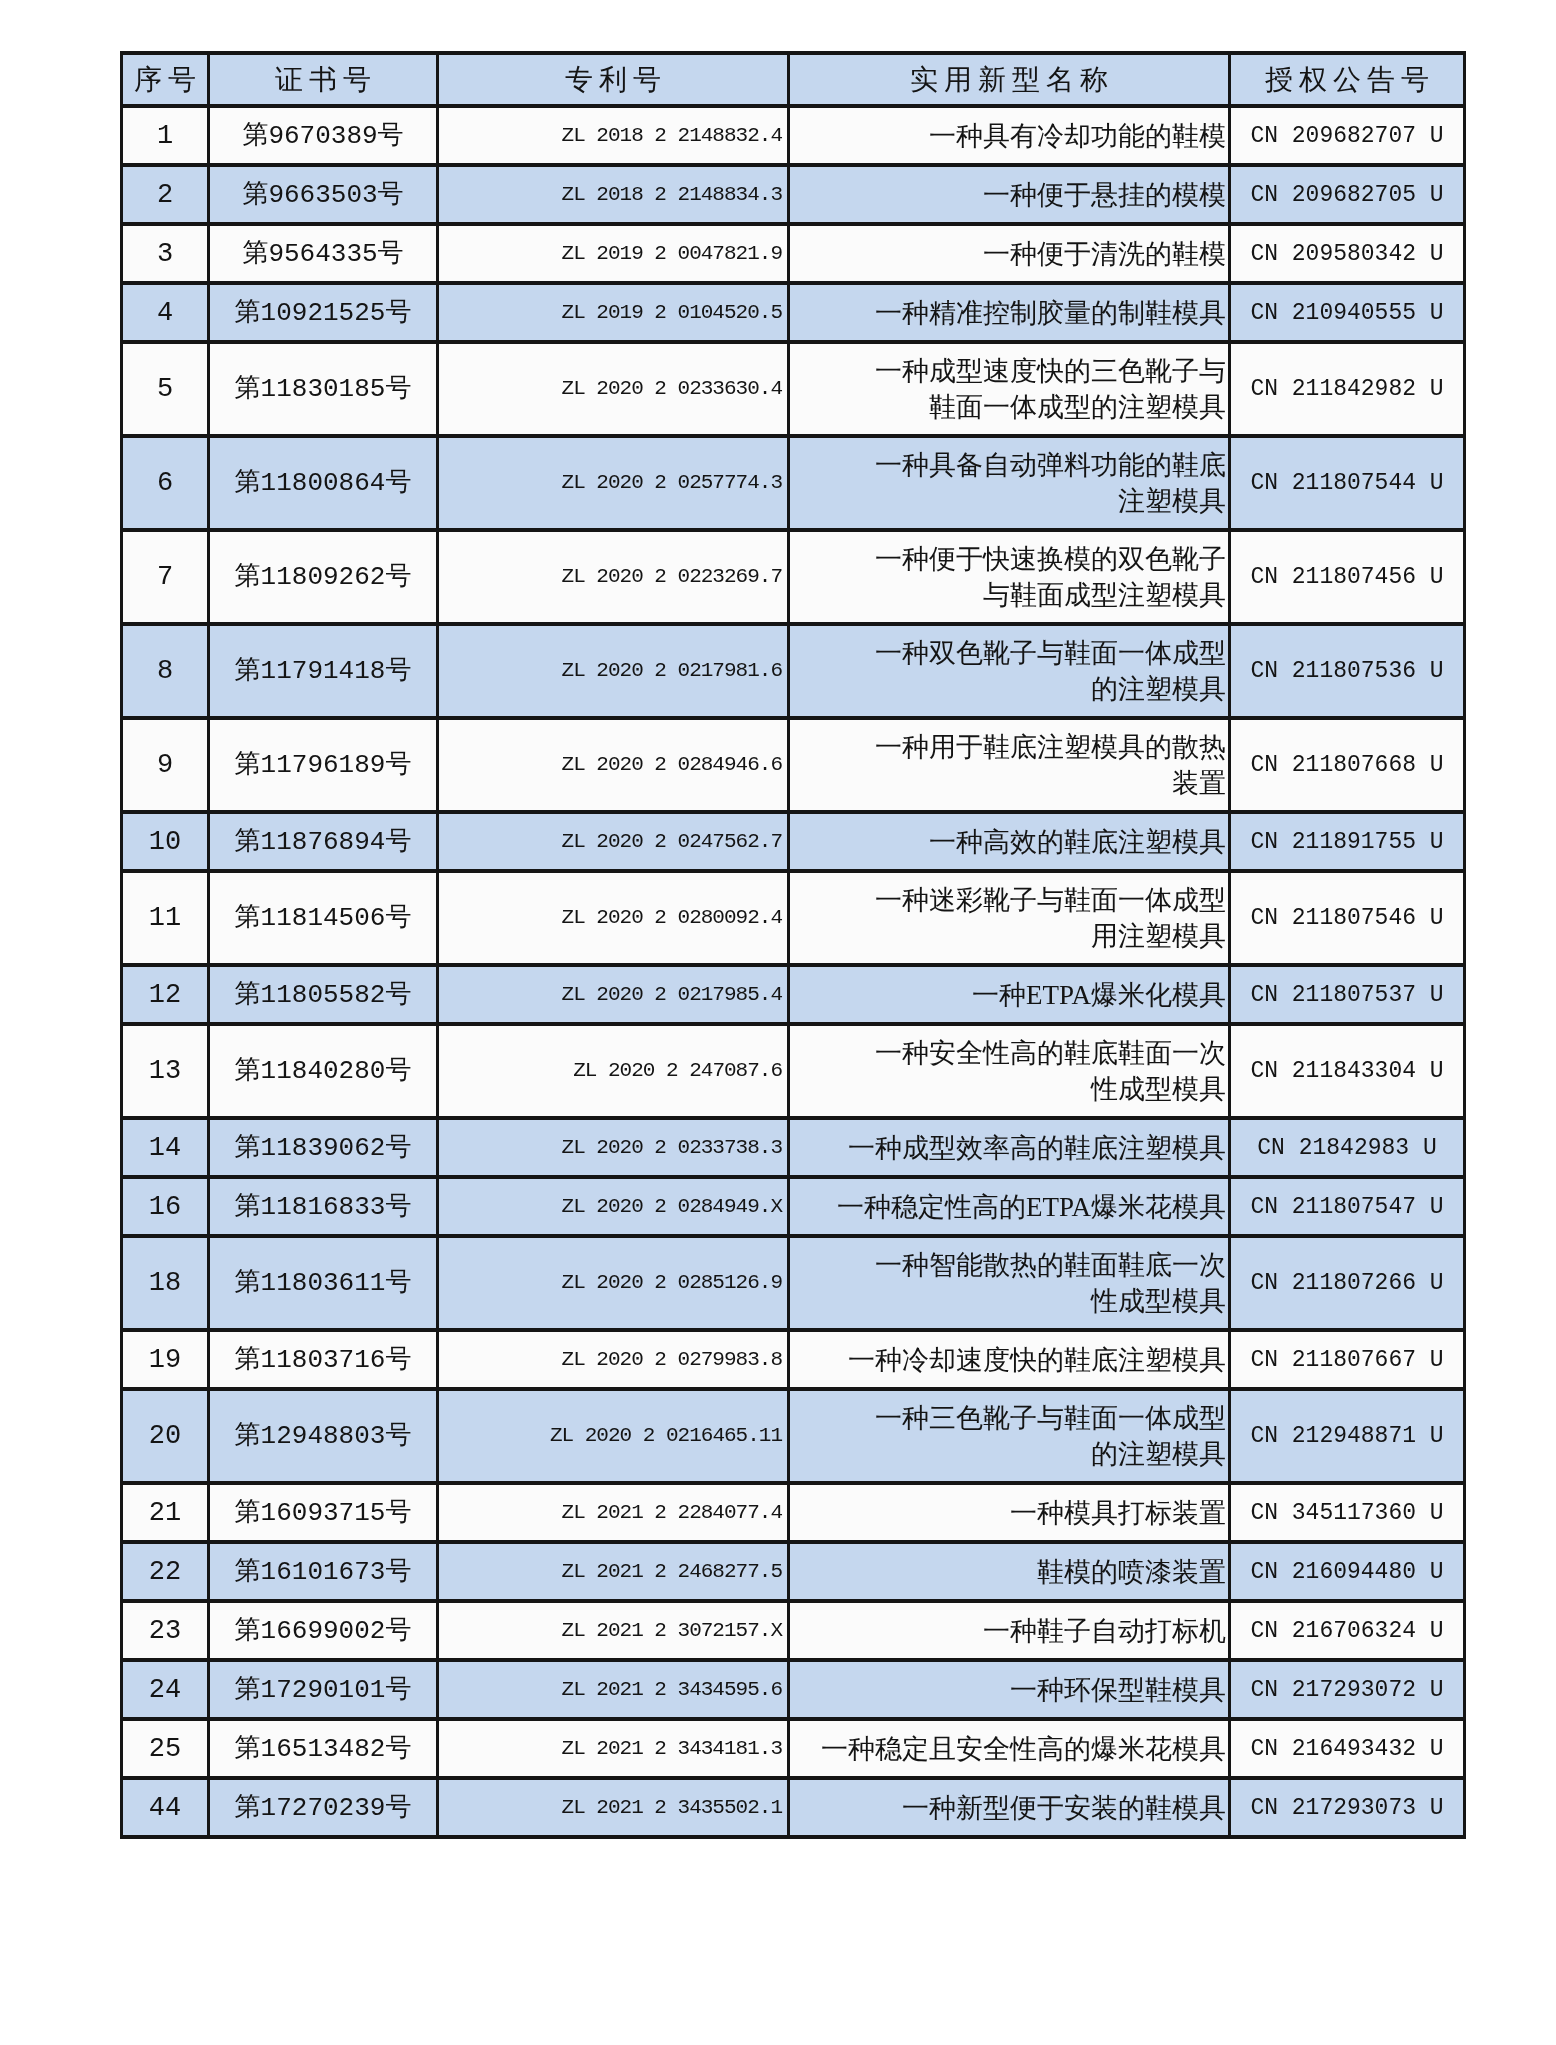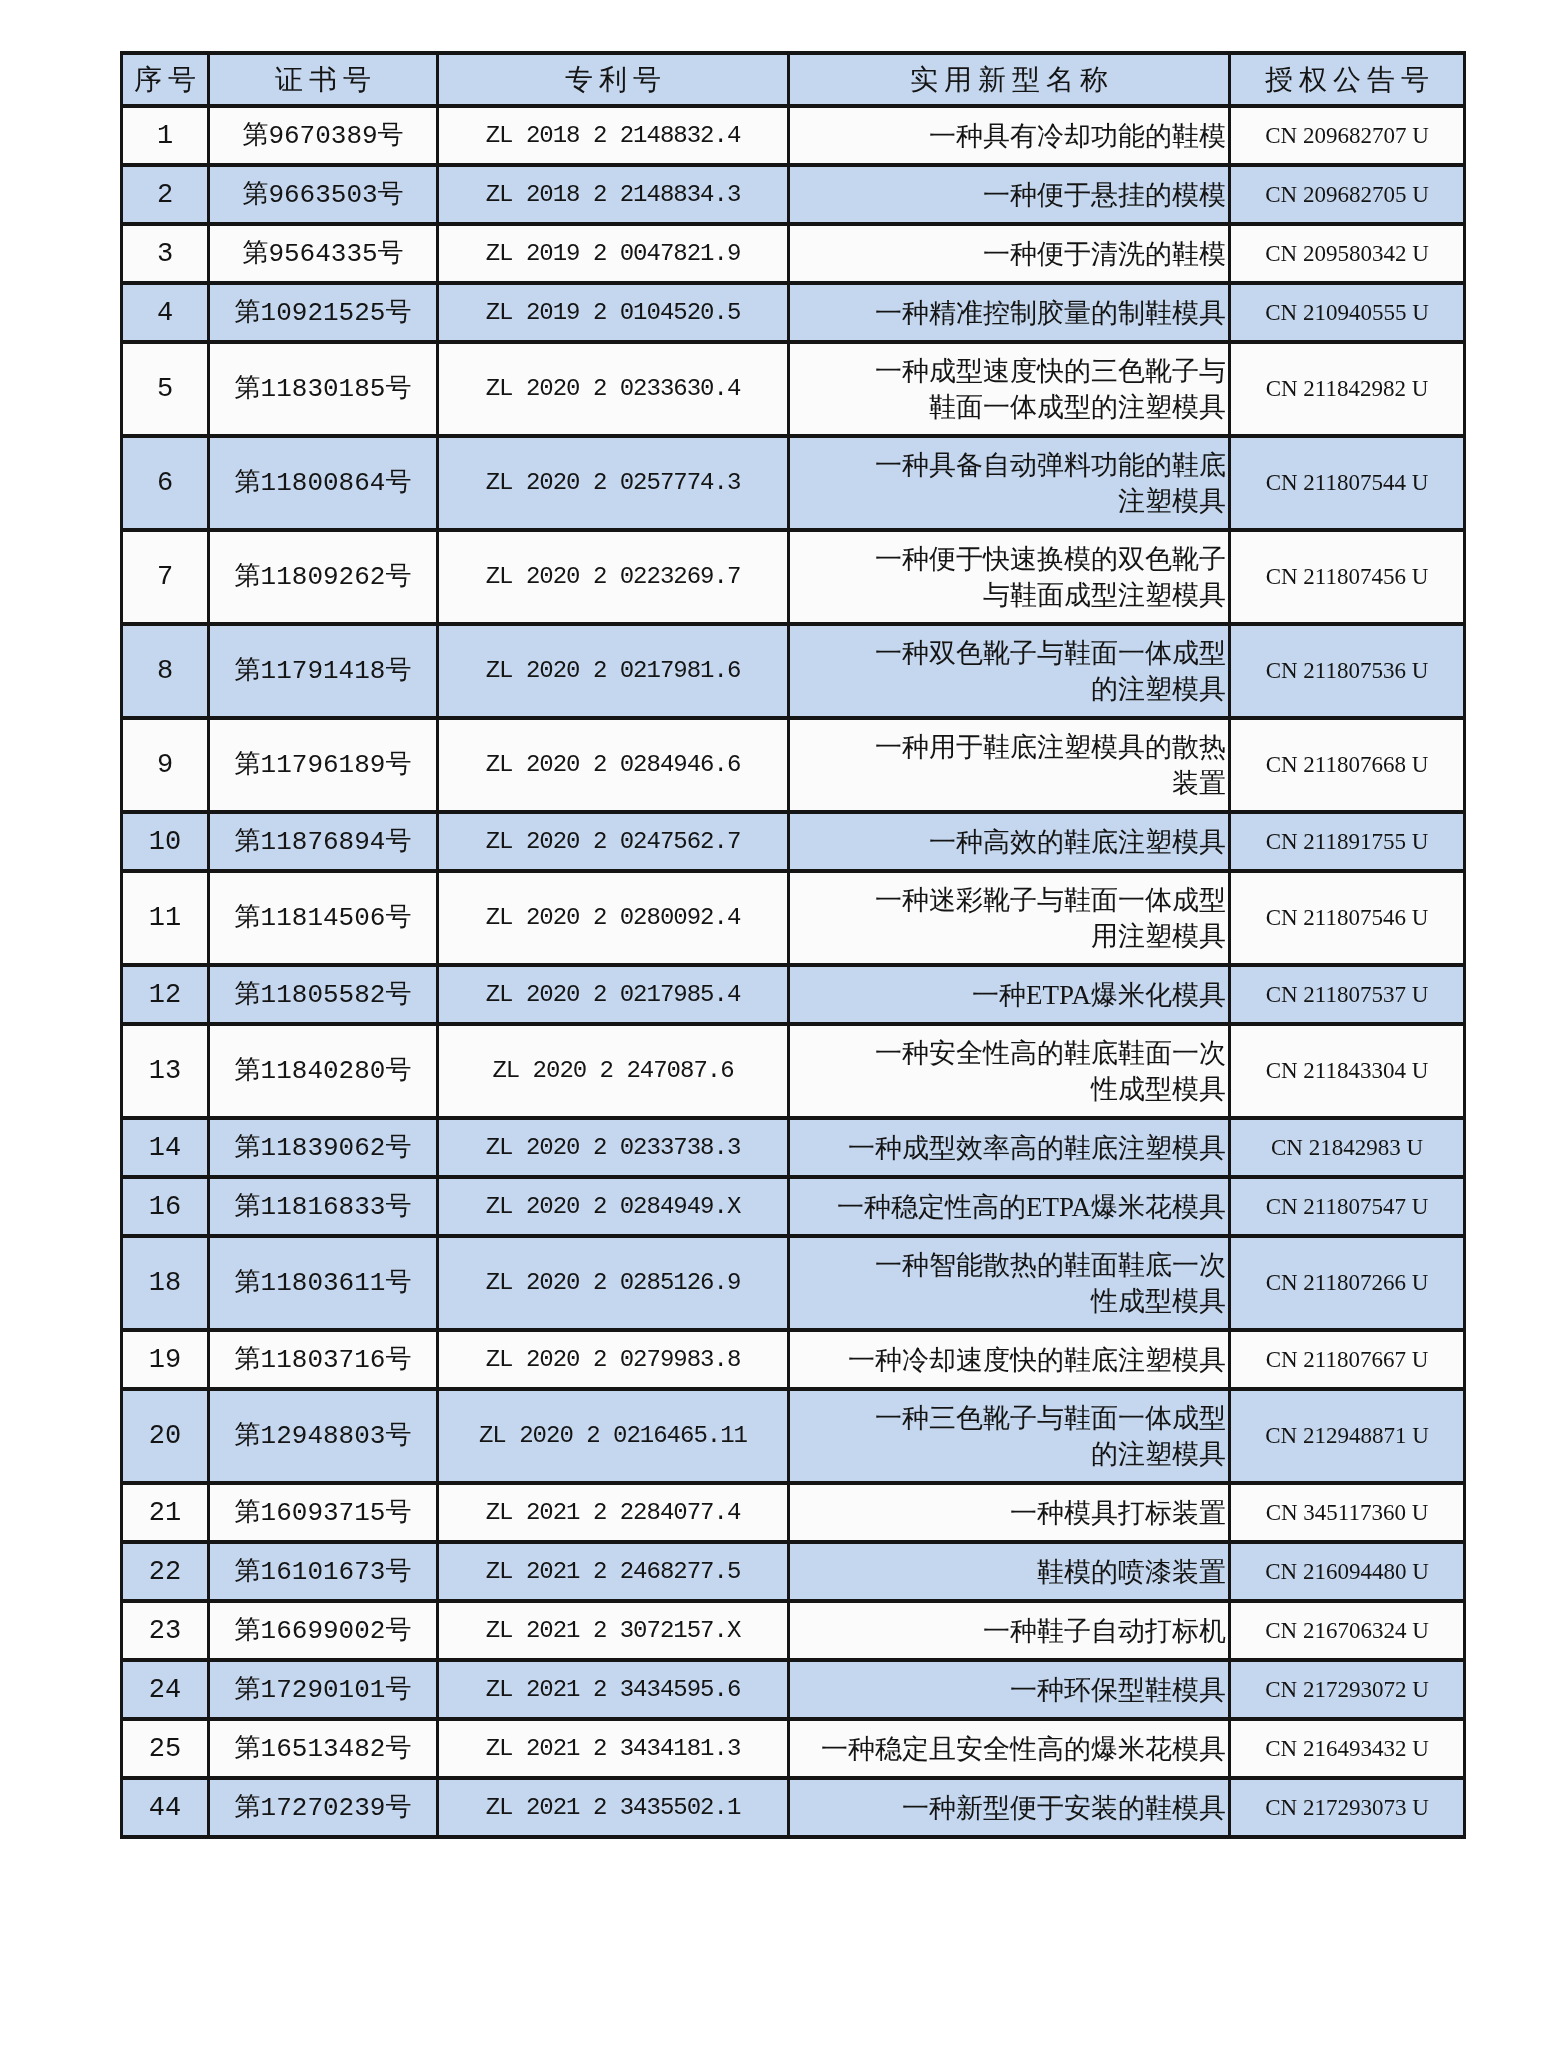--- a/index.html
+++ b/index.html
@@ -66,30 +66,31 @@
     font-size: 25px;
   }
   td.cell-serial { font-size: 27px; }
   td.cell-cert {
     font-family: "Liberation Mono", "Liberation Serif", monospace;
     font-size: 26px;
     letter-spacing: 0px;
   }
   td.cell-patent {
     font-family: "Liberation Mono", "DejaVu Sans Mono", monospace;
-    font-size: 24px;
+    font-size: 21px;
     letter-spacing: -1px;
+    text-align: right;
   }
   td.cell-name {
     font-size: 27px;
     padding: 9px 2px;
     text-align: right;
   }
   td.cell-pub {
-    font-family: Liberation Serif, serif;
+    font-family: Liberation Mono, monospace;
     font-size: 23px;
     letter-spacing: 0px;
     padding: 9px 2px;
   }
 </style>
 </head>
 <body style="color: rgb(20, 20, 20); background: rgb(255, 255, 255);">
 
 <div class="page">
   <table class="patent-table">

